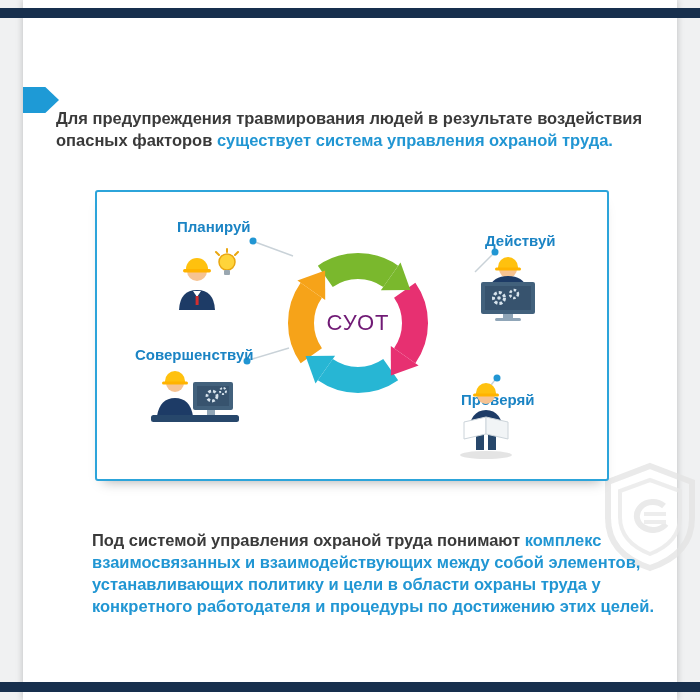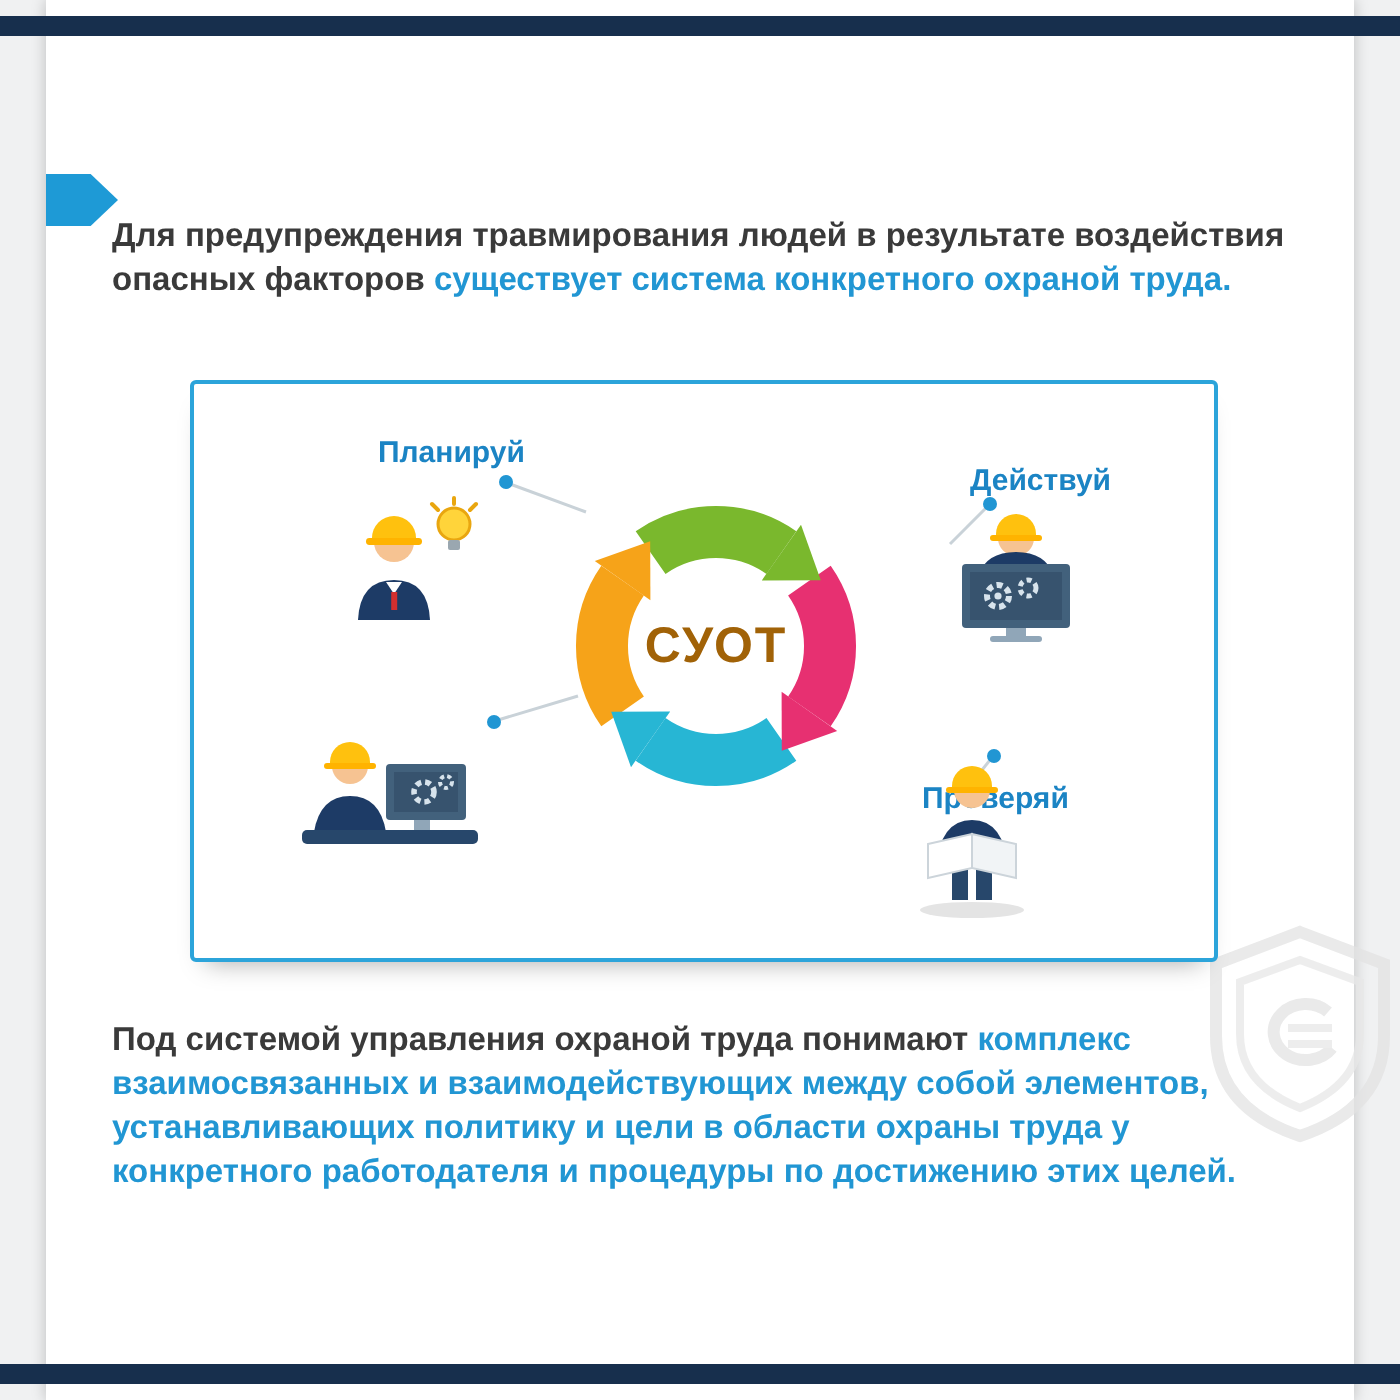--- a/index.html
+++ b/index.html
@@ -11,50 +11,50 @@
   .slide{position:absolute;left:23px;top:0;width:654px;height:700px;background:#ffffff;
          box-shadow:0 0 7px rgba(0,0,0,.22);z-index:1;}
   .bar{position:absolute;left:0;width:700px;height:10px;background:#172f4d;z-index:3;}
   .bar.top{top:8px;}
   .bar.bottom{bottom:8px;}
   .tag-arrow{position:absolute;left:23px;top:87px;width:36px;height:26px;background:#1e9ad6;z-index:4;
              clip-path:polygon(0 0,62% 0,100% 50%,62% 100%,0 100%);}
   .para{position:absolute;left:56px;width:592px;font-size:16.5px;font-weight:bold;
         line-height:22px;color:#3a3a3a;z-index:2;}
   .para.intro{top:90px;}
-  .para.definition{top:492px;width:600px;}
+  .para.definition{top:512px;width:600px;margin-left:36px;}
   .blue{color:#2196d3;}
   .card{position:absolute;left:95px;top:190px;width:514px;height:291px;box-sizing:border-box;
         background:#fff;border:2px solid #2ca4da;border-radius:3px;z-index:2;
         box-shadow:0 8px 12px -8px rgba(0,0,0,.35);}
   .connectors{position:absolute;left:0;top:0;z-index:1;}
   .cycle-wrap{position:absolute;left:166px;top:36px;width:190px;height:190px;z-index:2;}
   .cycle-center{position:absolute;inset:0;display:flex;align-items:center;justify-content:center;
-        font-size:25px;font-weight:bold;color:#a16207;letter-spacing:1px;}
+        font-size:22px;font-weight:normal;color:#701a75;letter-spacing:1px;}
   .step-label{position:absolute;font-size:15px;font-weight:bold;color:#1b84c4;z-index:3;white-space:nowrap;}
-  .step-label.pl{left:92px;top:26px;}
+  .step-label.pl{left:80px;top:26px;}
   .step-label.de{left:388px;top:40px;}
   .step-label.so{left:38px;top:154px;}
   .step-label.pr{left:364px;top:168px;margin-top:31px;}
   .figure{position:absolute;z-index:3;}
   .fig-planner{left:70px;top:56px;}
   .fig-actor{left:372px;top:62px;}
   .fig-improver{left:52px;top:176px;}
   .fig-checker{left:355px;top:190px;}
   .watermark{position:absolute;left:604px;top:462px;z-index:1;opacity:.75;}
 </style>
 </head>
 <body>
 
 <div class="slide"></div>
 <div class="bar top"></div>
 <div class="bar bottom"></div>
 <div class="tag-arrow"></div>
 
-<p class="para intro"><span>Для предупреждения травмирования людей в результате воздействия опасных факторов</span> <span class="blue">существует система конкретного охраной труда.</span></p>
+<p class="para intro"><span>Для предупреждения травмирования людей в результате воздействия опасных факторов</span> <span class="blue">существует система управления охраной труда.</span></p>
 
 <div class="card">
 
   <svg class="connectors" width="510" height="287" viewBox="0 0 510 287">
     <line x1="158" y1="50" x2="196" y2="64" stroke="#c9d2d8" stroke-width="1.5"></line>
     <circle cx="156" cy="49" r="3.5" fill="#2196d3"></circle>
     <line x1="396" y1="62" x2="378" y2="80" stroke="#c9d2d8" stroke-width="1.5"></line>
     <circle cx="398" cy="60" r="3.5" fill="#2196d3"></circle>
     <line x1="398" y1="188" x2="390" y2="198" stroke="#c9d2d8" stroke-width="1.5"></line>
     <circle cx="400" cy="186" r="3.5" fill="#2196d3"></circle>
@@ -72,20 +72,21 @@
       <path d="M155.6,137.5 L127.8,117.9 L127.9,147.4 Z" fill="#e73071"></path>
       <path d="M52.5,155.6 L72.1,127.8 L42.6,127.9 Z" fill="#27b6d4"></path>
       <path d="M34.4,52.5 L62.2,72.1 L62.1,42.6 Z" fill="#f6a319"></path>
     </svg>
     <div class="cycle-center">СУОТ</div>
   </div>
 
   <div class="step-label pl">Планируй</div>
   <div class="step-label de">Действуй</div>
   <div class="step-label pr">Проверяй</div>
+  <div class="step-label so">Совершенствуй</div>
 
   <svg class="figure fig-planner" width="80" height="62" viewBox="0 0 80 62">
     <g>
       <line x1="60" y1="4" x2="60" y2="1" stroke="#e9a60f" stroke-width="2" stroke-linecap="round"></line>
       <line x1="52" y1="7" x2="49" y2="4" stroke="#e9a60f" stroke-width="2" stroke-linecap="round"></line>
       <line x1="68" y1="7" x2="71" y2="4" stroke="#e9a60f" stroke-width="2" stroke-linecap="round"></line>
       <circle cx="60" cy="14" r="8" fill="#ffd43a" stroke="#e9a60f" stroke-width="1.5"></circle>
       <rect x="57" y="22" width="6" height="5" rx="1" fill="#9aa7b0"></rect>
     </g>
     <circle cx="30" cy="23" r="10" fill="#f6c392"></circle>

